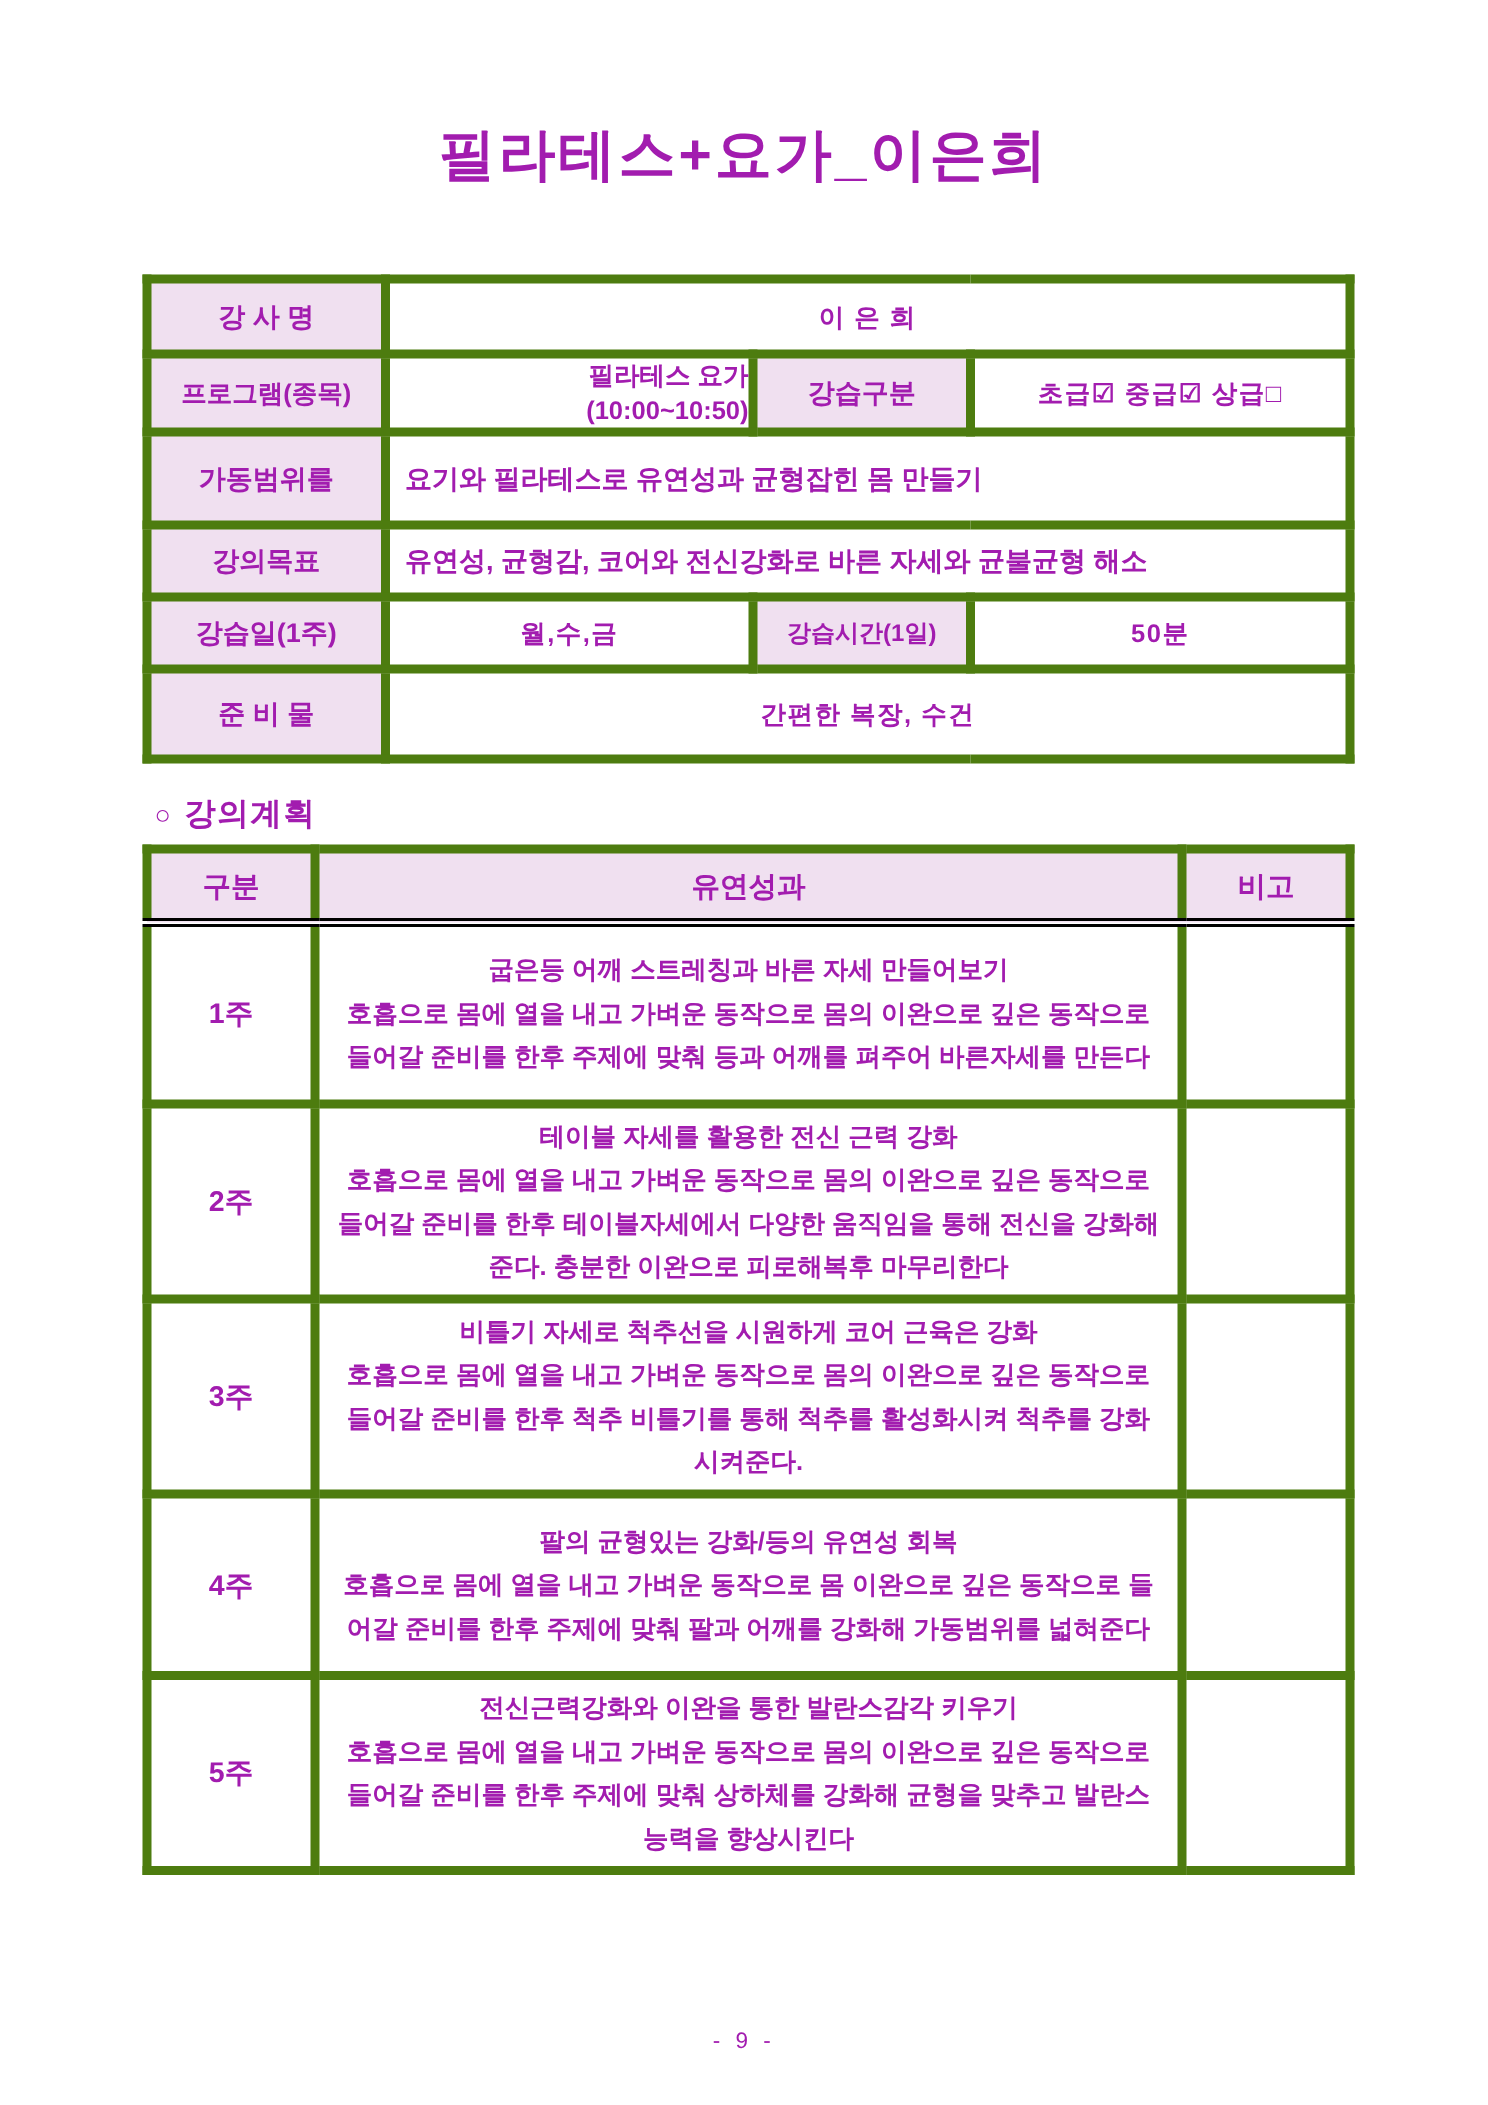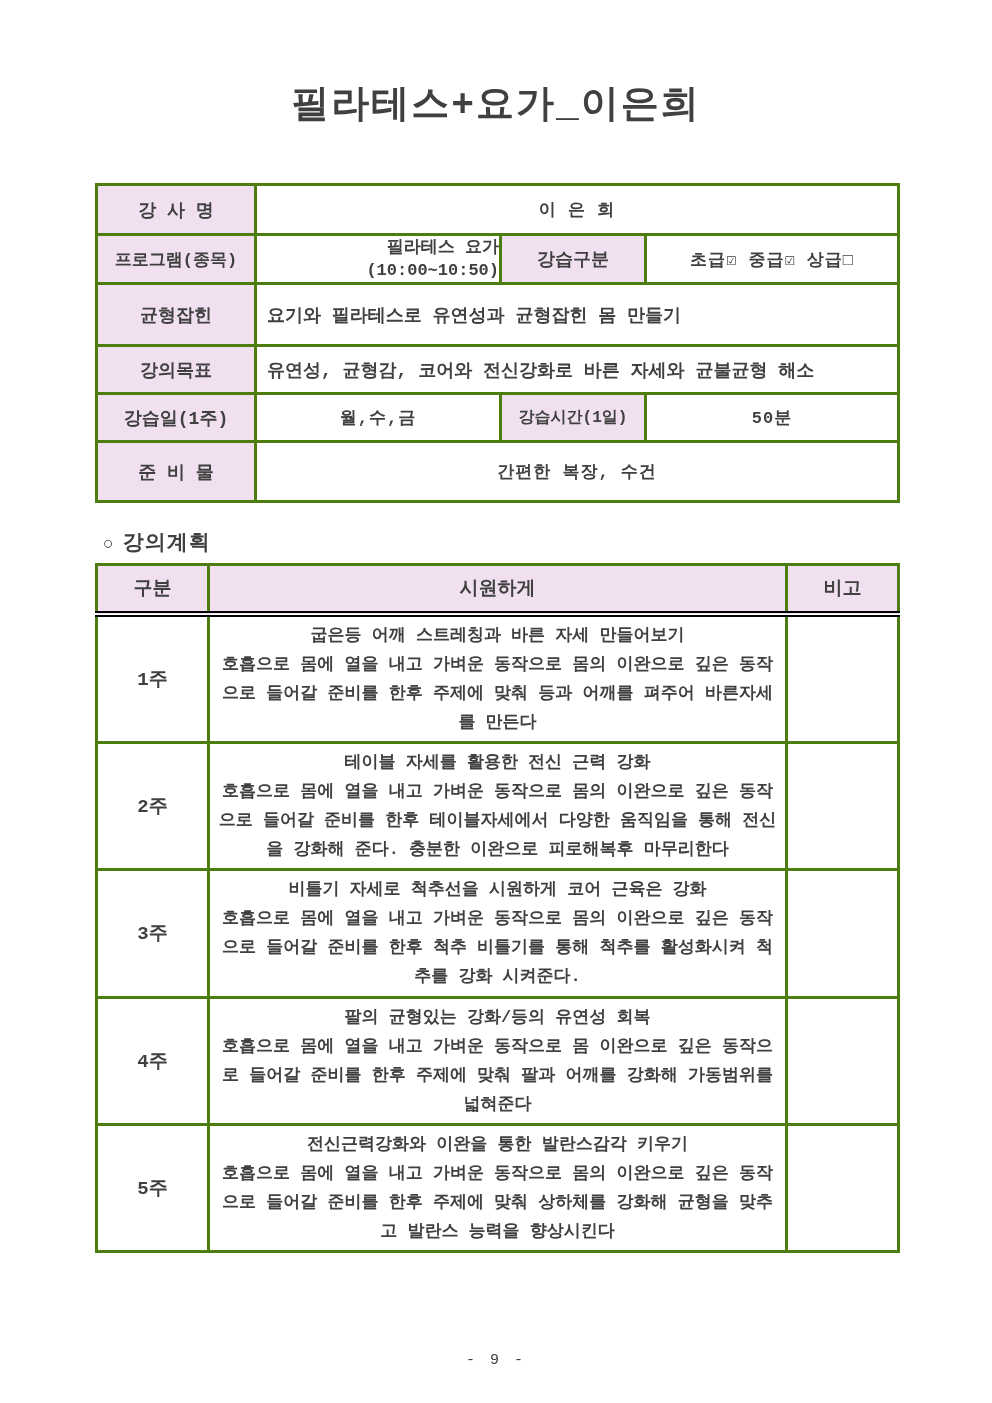--- a/index.html
+++ b/index.html
@@ -2,22 +2,22 @@
 <html><head>
 <meta charset="utf-8">
 <style>
   * { box-sizing: border-box; margin: 0; padding: 0; }
   html, body { background: #ffffff; }
   .page {
     position: relative;
     width: 992px;
     height: 1403px;
     background: #ffffff;
-    color: #404040;
-    font-family: Liberation Mono, monospace;
+    color: #a21caf;
+    font-family: Liberation Sans, sans-serif;
     font-weight: bold;
     overflow: hidden;
   }
   .doc-title {
     position: absolute;
     top: 78px;
     left: 0;
     width: 100%;
     text-align: center;
     font-size: 38px;
@@ -25,21 +25,21 @@
   }
   table { border-collapse: collapse; table-layout: fixed; }
   .info-table, .plan-table {
     position: absolute;
     left: 95px;
     width: 802px;
     border: 2px solid #000;
   }
   .info-table { top: 183px; }
   .plan-table { top: 563px; }
-  .info-table td, .plan-table td { border: 3px solid #4d7c0f; vertical-align: middle; }
+  .info-table td, .plan-table td { border: 6px solid #4d7c0f; vertical-align: middle; }
   .hd {
     background: #F0E0F0;
     text-align: center;
     font-size: 18px;
   }
   .info-table tr.r1 { height: 50px; }
   .info-table tr.r2 { height: 49px; padding-left: 42px; }
   .info-table tr.r3 { height: 62px; }
   .info-table tr.r4 { height: 48px; }
   .info-table tr.r5 { height: 48px; }
@@ -107,21 +107,21 @@
       <tr class="r2">
         <td class="hd" style="font-size:17px;">프로그램(종목)</td>
         <td class="two-line">
           <span>필라테스 요가</span><br>
           <span>(10:00~10:50)</span>
         </td>
         <td class="hd">강습구분</td>
         <td class="val-center">초급☑ 중급☑ 상급□</td>
       </tr>
       <tr class="r3">
-        <td class="hd">균형잡힌</td>
+        <td class="hd">가동범위를</td>
         <td class="val-left" colspan="3">요기와 필라테스로 유연성과 균형잡힌 몸 만들기</td>
       </tr>
       <tr class="r4">
         <td class="hd">강의목표</td>
         <td class="val-left" colspan="3">유연성, 균형감, 코어와 전신강화로 바른 자세와 균불균형 해소</td>
       </tr>
       <tr class="r5">
         <td class="hd">강습일(1주)</td>
         <td class="val-center">월,수,금</td>
         <td class="hd" style="font-size:16px;">강습시간(1일)</td>
@@ -140,21 +140,21 @@
 
   <table class="plan-table">
     <colgroup>
       <col style="width:112px">
         <col style="width:578px">
         <col style="width:112px">
     </colgroup>
     <thead>
       <tr>
         <td>구분</td>
-        <td>시원하게</td>
+        <td>유연성과</td>
         <td>비고</td>
       </tr>
     </thead>
     <tbody>
       <tr class="w1">
         <td class="week-cell">1주</td>
         <td class="content-cell">
           <div>굽은등 어깨 스트레칭과 바른 자세 만들어보기</div>
           <div>호흡으로 몸에 열을 내고 가벼운 동작으로 몸의 이완으로 깊은 동작으로 들어갈 준비를 한후 주제에 맞춰 등과 어깨를 펴주어 바른자세를 만든다</div>
         </td>

